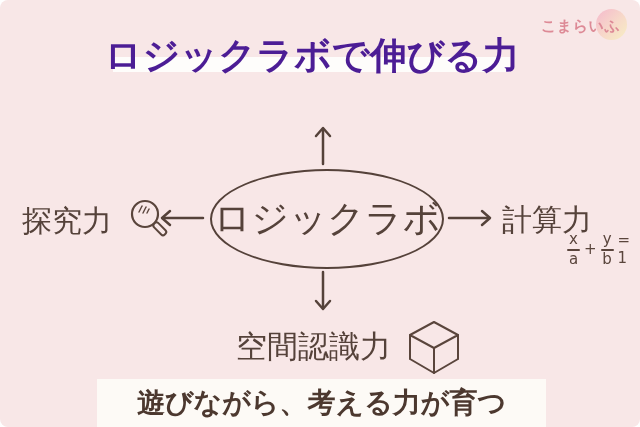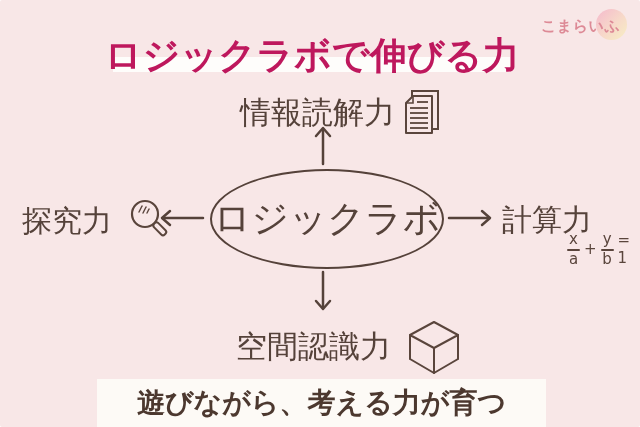--- a/index.html
+++ b/index.html
@@ -1,38 +1,38 @@
 <!DOCTYPE html>
 <html><head>
 <meta charset="utf-8">
 <style>
   html,body{margin:0;padding:0;background:#fff;}
   .stage{
     position:relative;width:640px;height:427px;overflow:hidden;
-    background:#f8e7e7;border-radius:2px;
+    background:#f8e7e7;border-radius:8px;
     font-family:"Liberation Sans","DejaVu Sans",sans-serif;
     color:#4c382f;
   }
   
   .logo-circle{
     position:absolute;left:596px;top:9px;width:31px;height:31px;border-radius:50%;
     background:linear-gradient(135deg,#f5bfcc 10%,#f7d9c9 55%,#f7ecc4 95%);
   }
   .logo-text{
     position:absolute;left:541px;top:17px;width:90px;
     font-size:15px;font-weight:bold;letter-spacing:.5px;color:#dd8a96;z-index:2;
   }
   
   .title-band{
     position:absolute;left:113px;top:57px;width:397px;height:15px;
     background:#fefdfb;z-index:0;
   }
   .title-text{
     position:absolute;left:312px;top:31px;transform:translateX(-50%);
-    white-space:nowrap;font-size:37px;font-weight:bold;color:#be185d;z-index:1;
+    white-space:nowrap;font-size:37px;font-weight:bold;color:#4c1d95;z-index:1;
   }
   
   .footer-band{
     position:absolute;left:97px;top:379px;width:449px;height:48px;
     background:#fdfaf6;display:flex;align-items:center;justify-content:center;
   }
   .footer-text{
     white-space:nowrap;font-size:28px;font-weight:bold;color:#4c382f;
   }
   
@@ -68,36 +68,20 @@
 <body>
 
 <div class="stage">
 
   <div class="logo-circle"></div>
   <div class="logo-text">こまらいふ</div>
 
   <div class="title-band"></div>
   <div class="title-text">ロジックラボで伸びる力</div>
 
-  <div class="top-node">
-    <span class="node-label">情報読解力</span>
-    <span>
-      <svg width="38" height="50" viewBox="0 0 38 50">
-        <rect x="9" y="3" width="26" height="38" fill="none" stroke="#5a453c" stroke-width="2"></rect>
-        <path d="M10,8 L29,8 L29,45 L3,45 L3,15 Z" fill="#f8e7e7" stroke="#5a453c" stroke-width="2" stroke-linejoin="round"></path>
-        <path d="M10,8 L10,15 L3,15" fill="none" stroke="#5a453c" stroke-width="1.6"></path>
-        <line x1="14" y1="14" x2="25" y2="14" stroke="#5a453c" stroke-width="1.8"></line>
-        <line x1="7" y1="20" x2="25" y2="20" stroke="#5a453c" stroke-width="1.8"></line>
-        <line x1="7" y1="25" x2="25" y2="25" stroke="#5a453c" stroke-width="1.8"></line>
-        <line x1="7" y1="30" x2="25" y2="30" stroke="#5a453c" stroke-width="1.8"></line>
-        <line x1="7" y1="35" x2="25" y2="35" stroke="#5a453c" stroke-width="1.8"></line>
-        <line x1="7" y1="40" x2="25" y2="40" stroke="#5a453c" stroke-width="1.8"></line>
-      </svg>
-    </span>
-  </div>
 
   <span class="arrow arrow-up">
     <svg width="18" height="42" viewBox="0 0 18 42">
       <line x1="9" y1="40" x2="9" y2="5" stroke="#55423a" stroke-width="2.5" stroke-linecap="round"></line>
       <polyline points="2,12 9,4 16,12" fill="none" stroke="#55423a" stroke-width="2.5" stroke-linecap="round" stroke-linejoin="round"></polyline>
     </svg>
   </span>
   <span class="arrow arrow-down">
     <svg width="18" height="44" viewBox="0 0 18 44">
       <line x1="9" y1="2" x2="9" y2="38" stroke="#55423a" stroke-width="2.5" stroke-linecap="round"></line>

